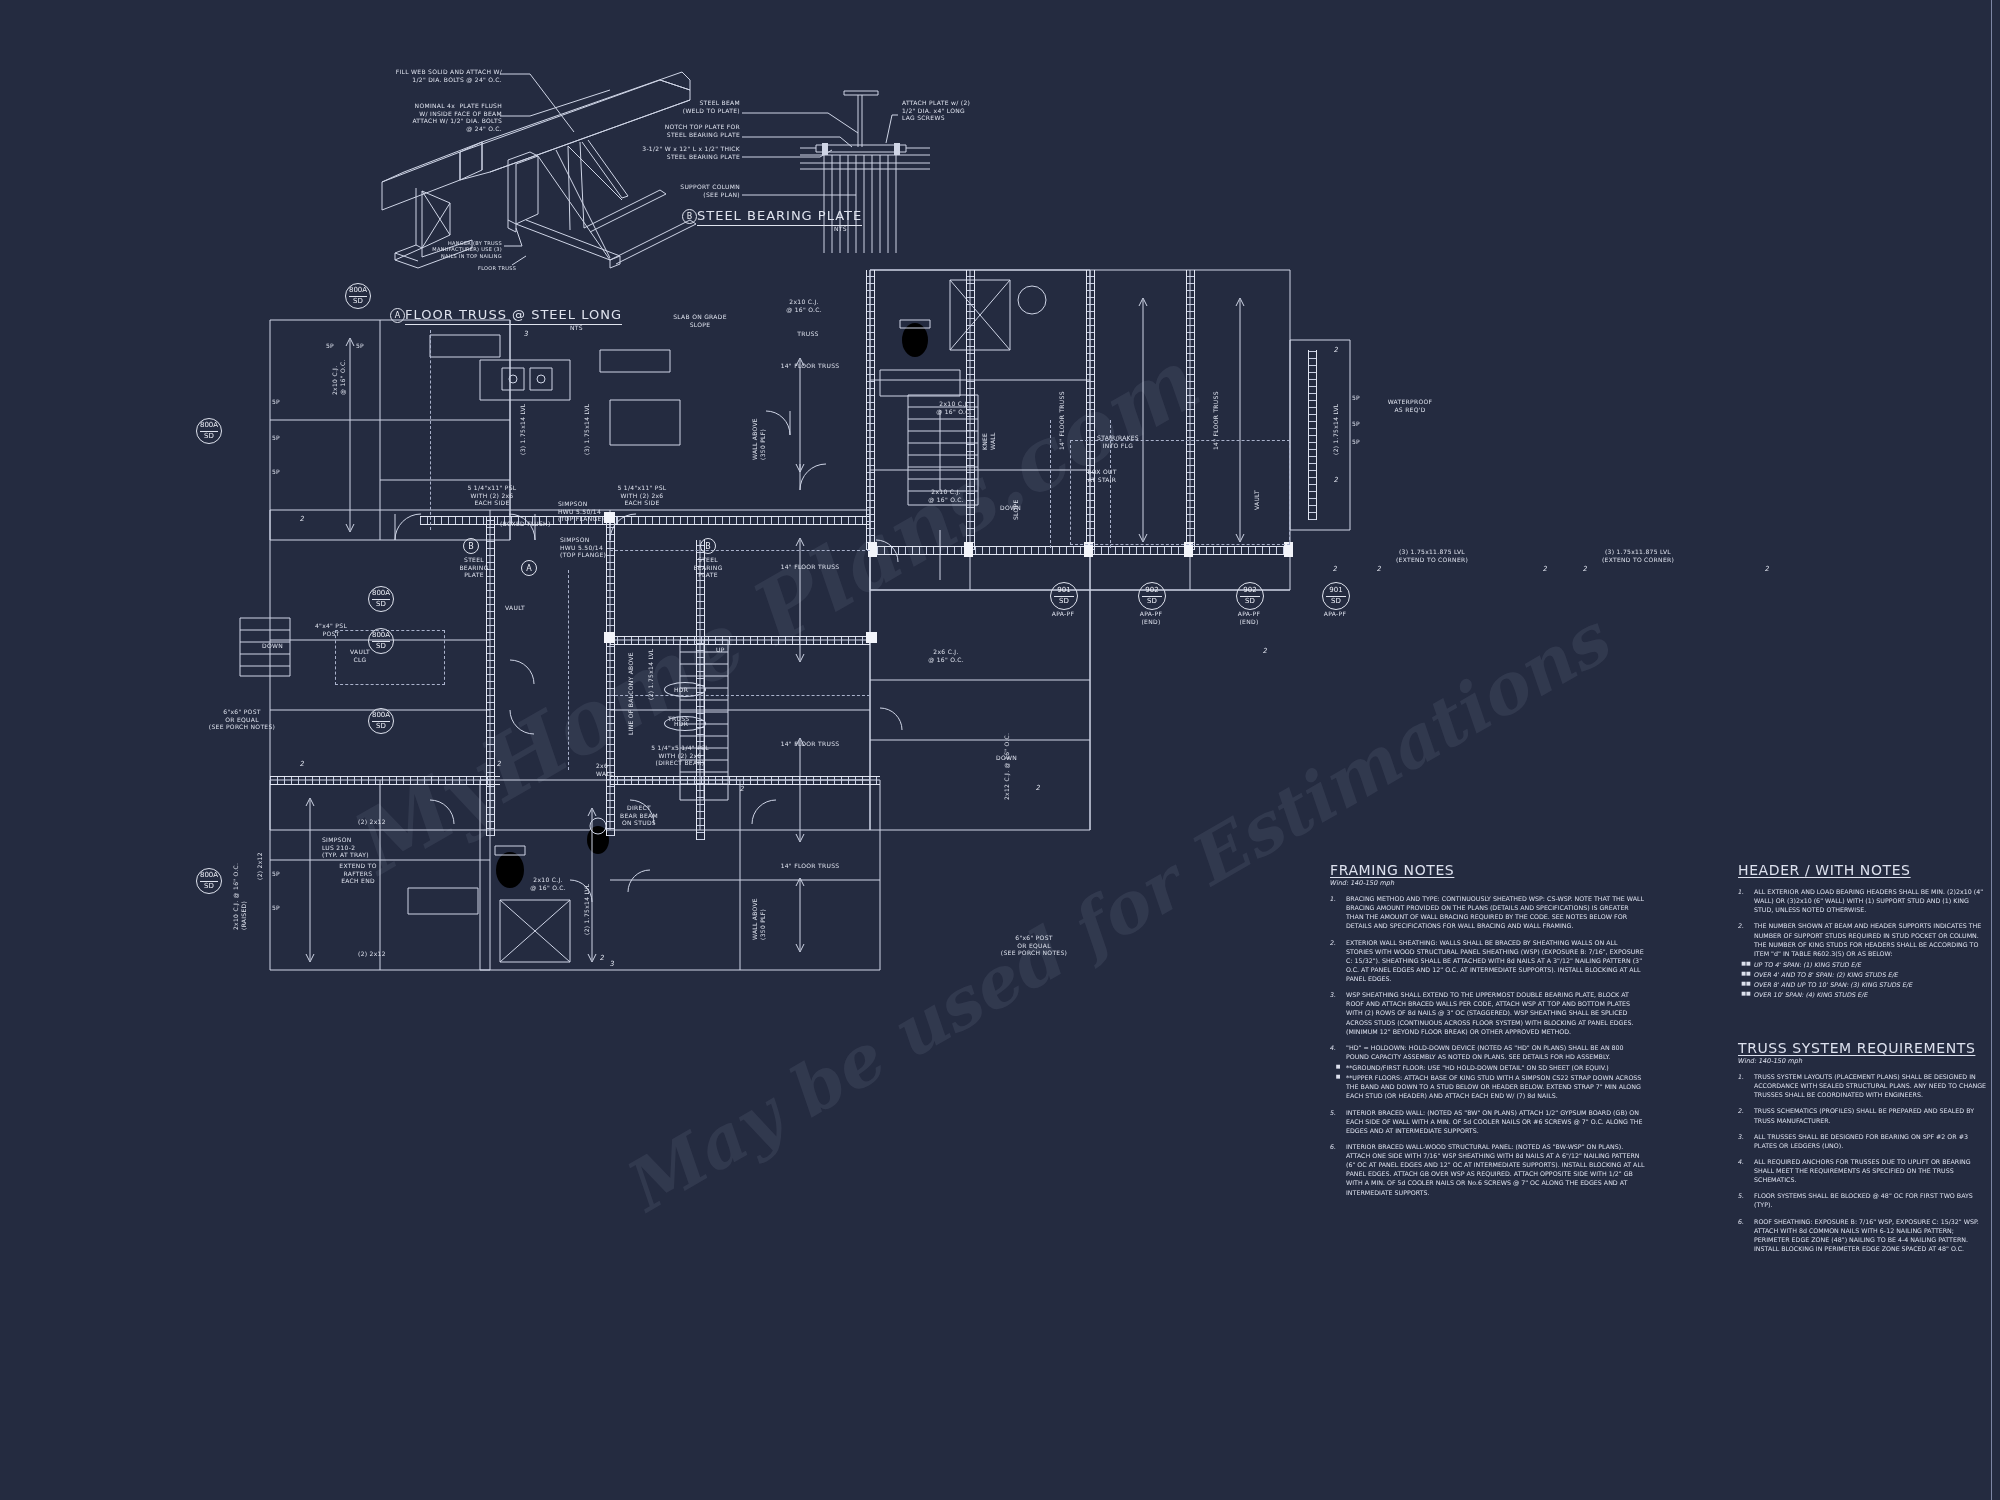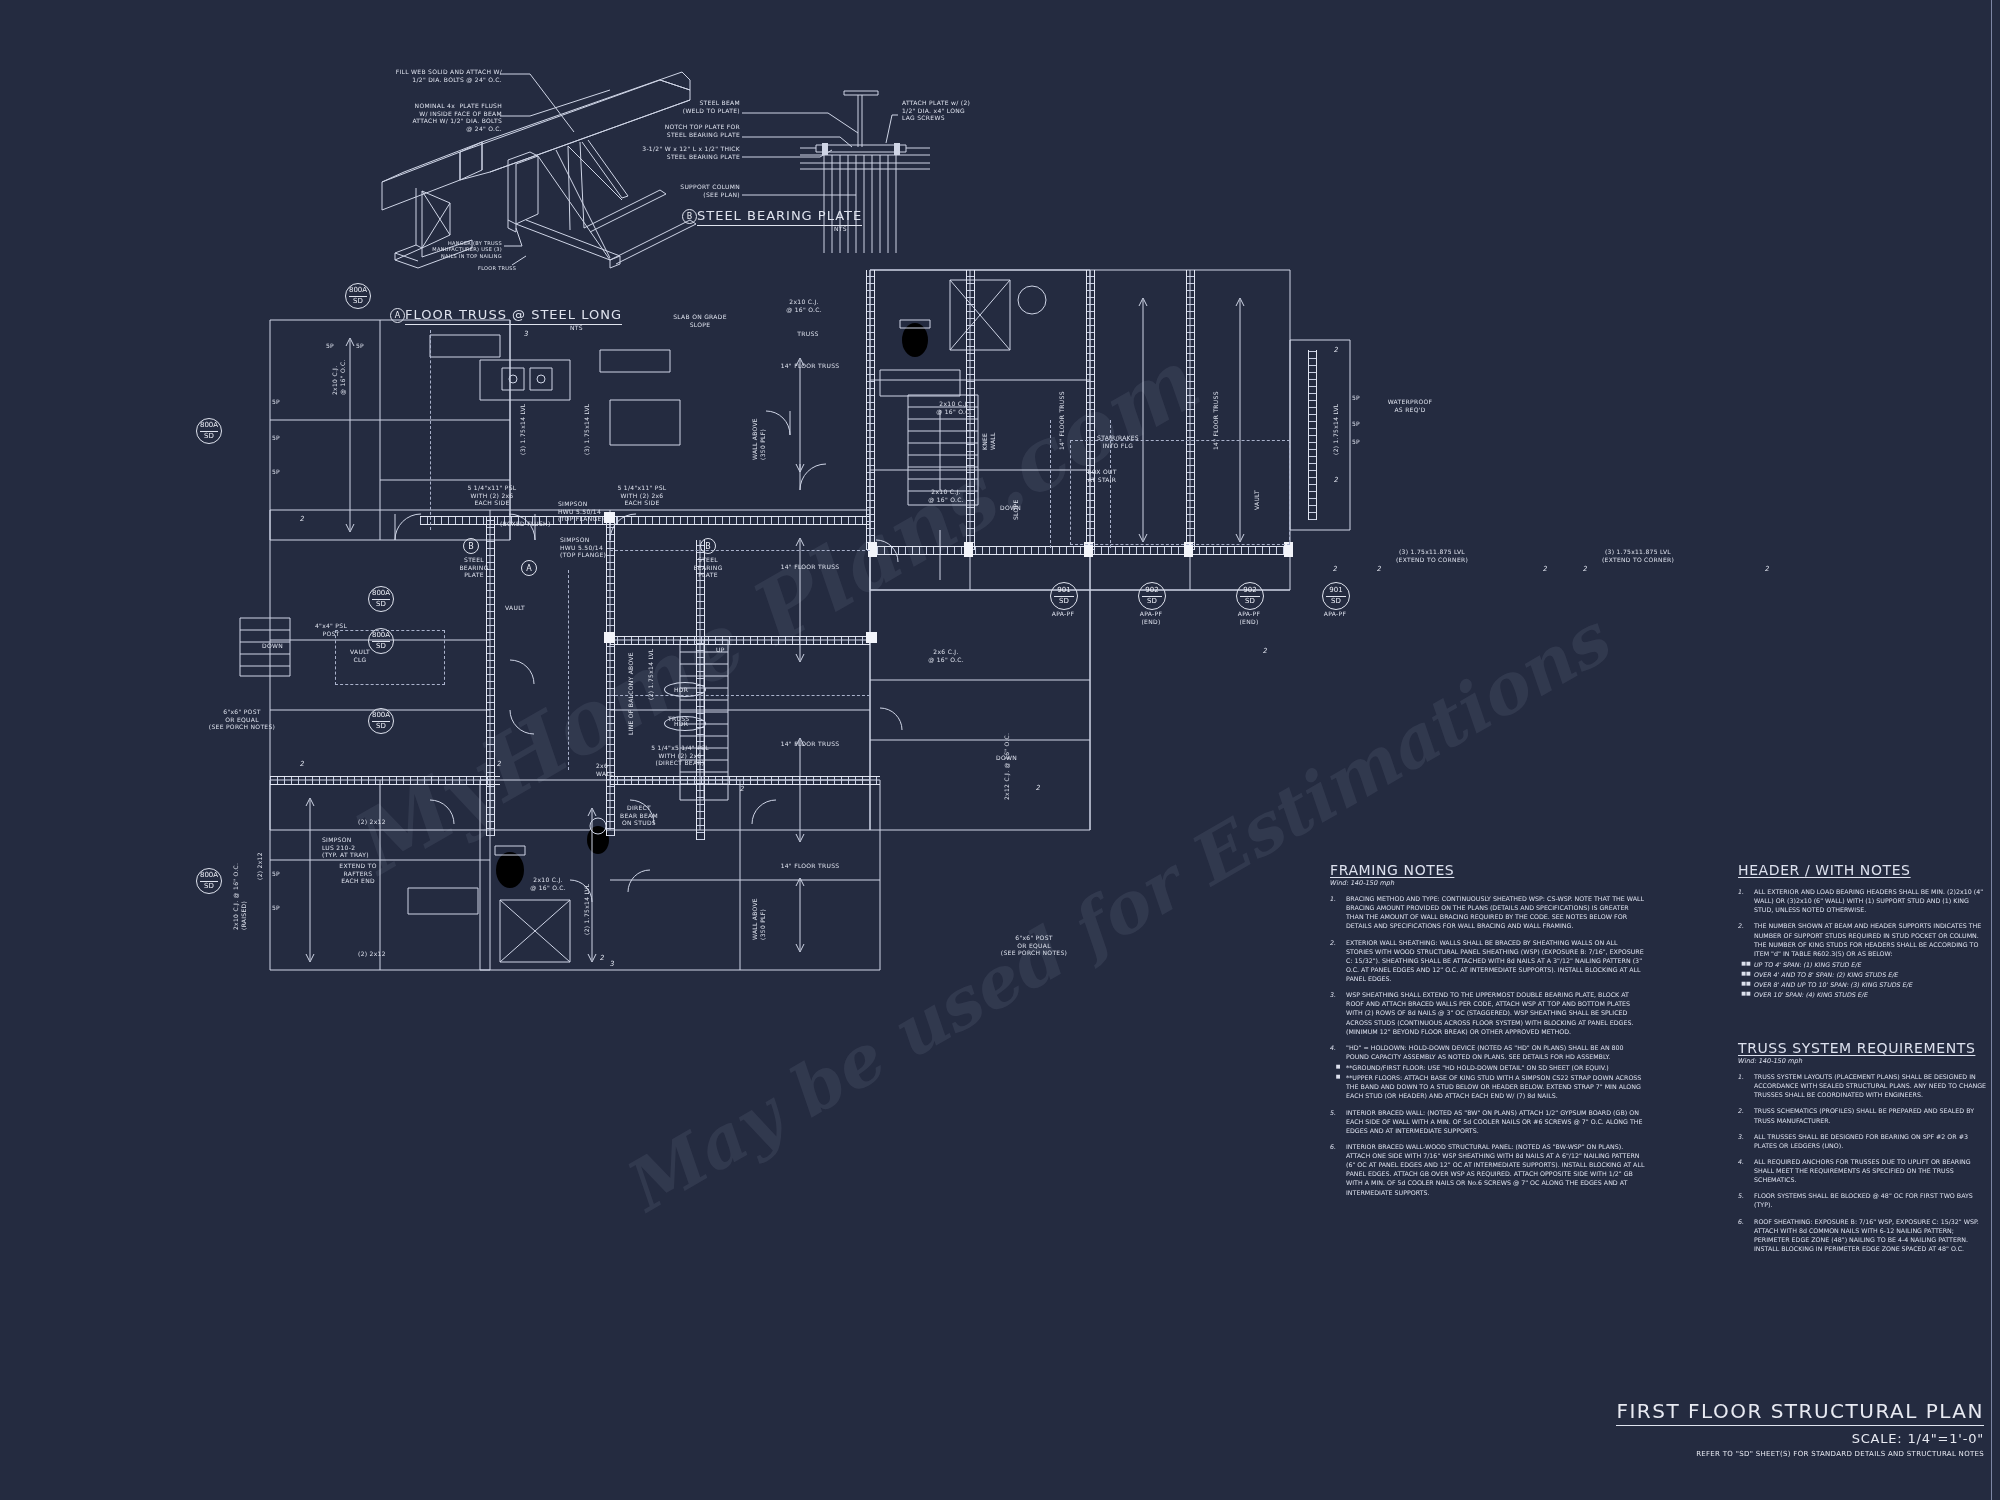--- a/index.html
+++ b/index.html
@@ -707,19 +707,14 @@
       <div class="bdy">FLOOR SYSTEMS SHALL BE BLOCKED @ 48" OC FOR FIRST TWO BAYS (TYP).</div>
     </div>
     <div class="noteitem">
       <div class="num">6.</div>
       <div class="bdy">ROOF SHEATHING: EXPOSURE B: 7/16" WSP, EXPOSURE C: 15/32" WSP. ATTACH WITH 8d COMMON NAILS WITH 6-12 NAILING PATTERN; PERIMETER EDGE ZONE (48") NAILING TO BE 4-4 NAILING PATTERN. INSTALL BLOCKING IN PERIMETER EDGE ZONE SPACED AT 48" O.C.</div>
     </div>
   </div>
 
   <div class="frame" style="right:8px;top:0;height:1500px;width:0;"></div>
 
-  <div id="titleblock">
-    <div class="tt">FIRST FLOOR STRUCTURAL PLAN</div>
-    <div class="sc">SCALE: 1/4"=1'-0"</div>
-    <div class="rf">REFER TO "SD" SHEET(S) FOR STANDARD DETAILS AND STRUCTURAL NOTES</div>
-  </div>
 
 </div>
 
 </body></html>

